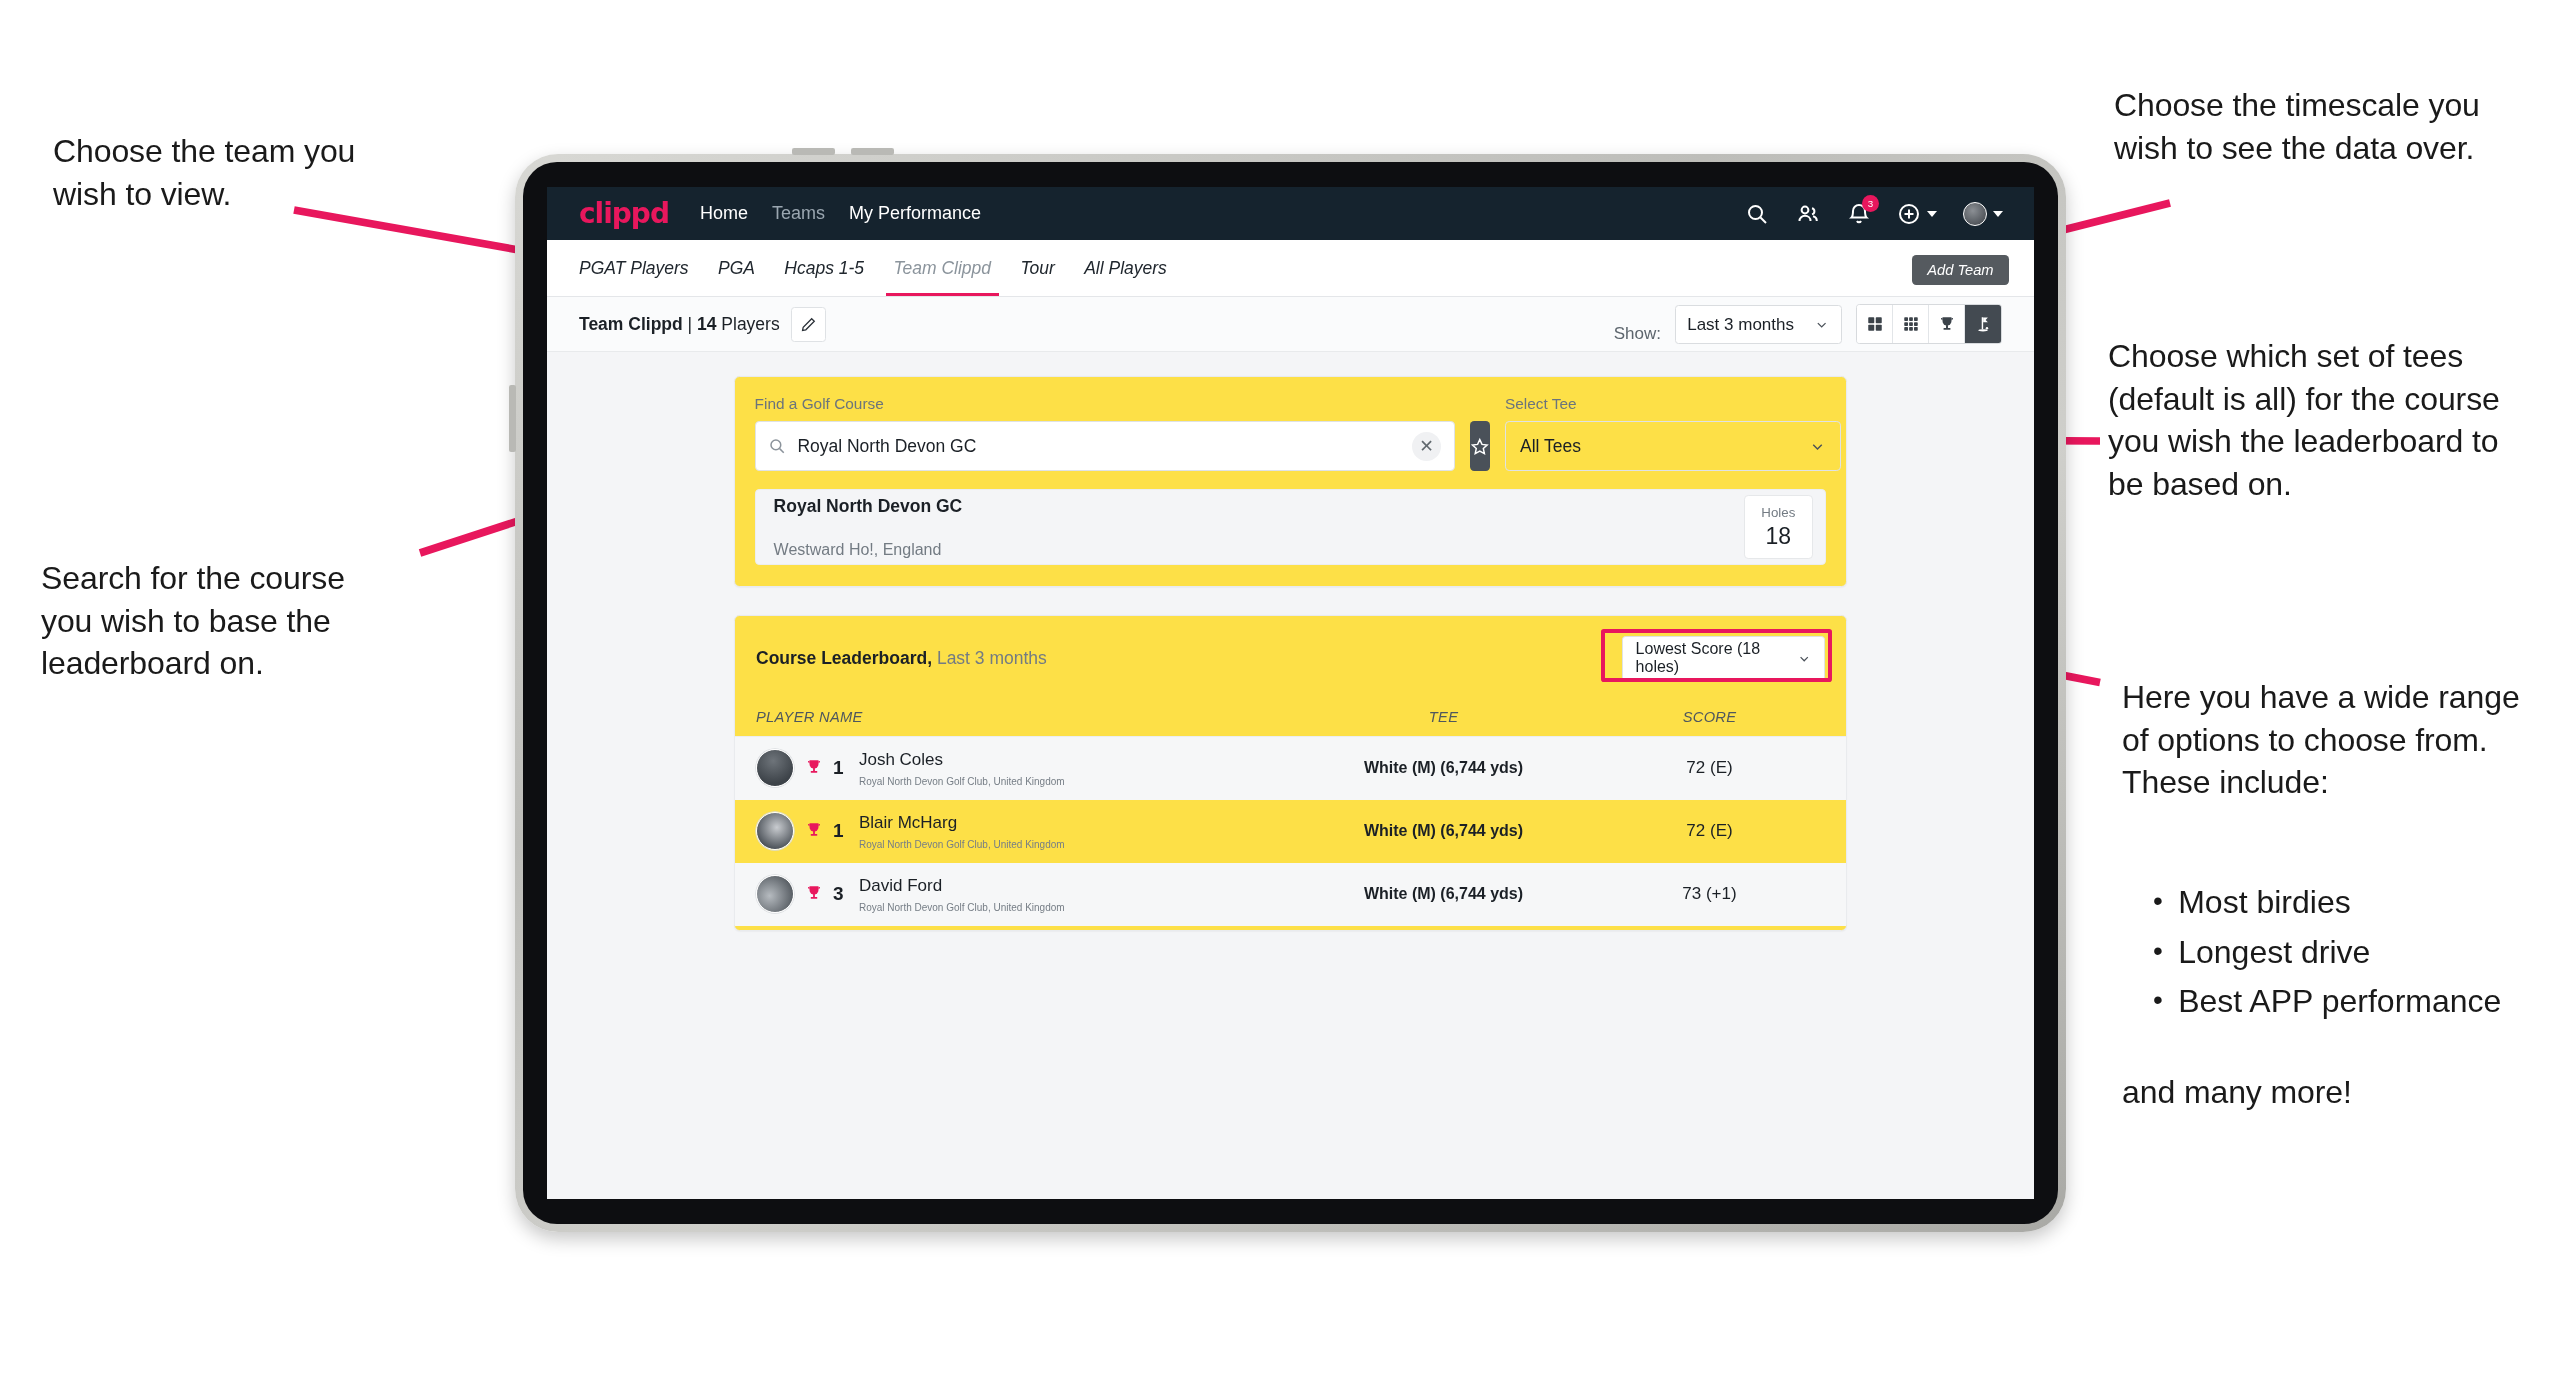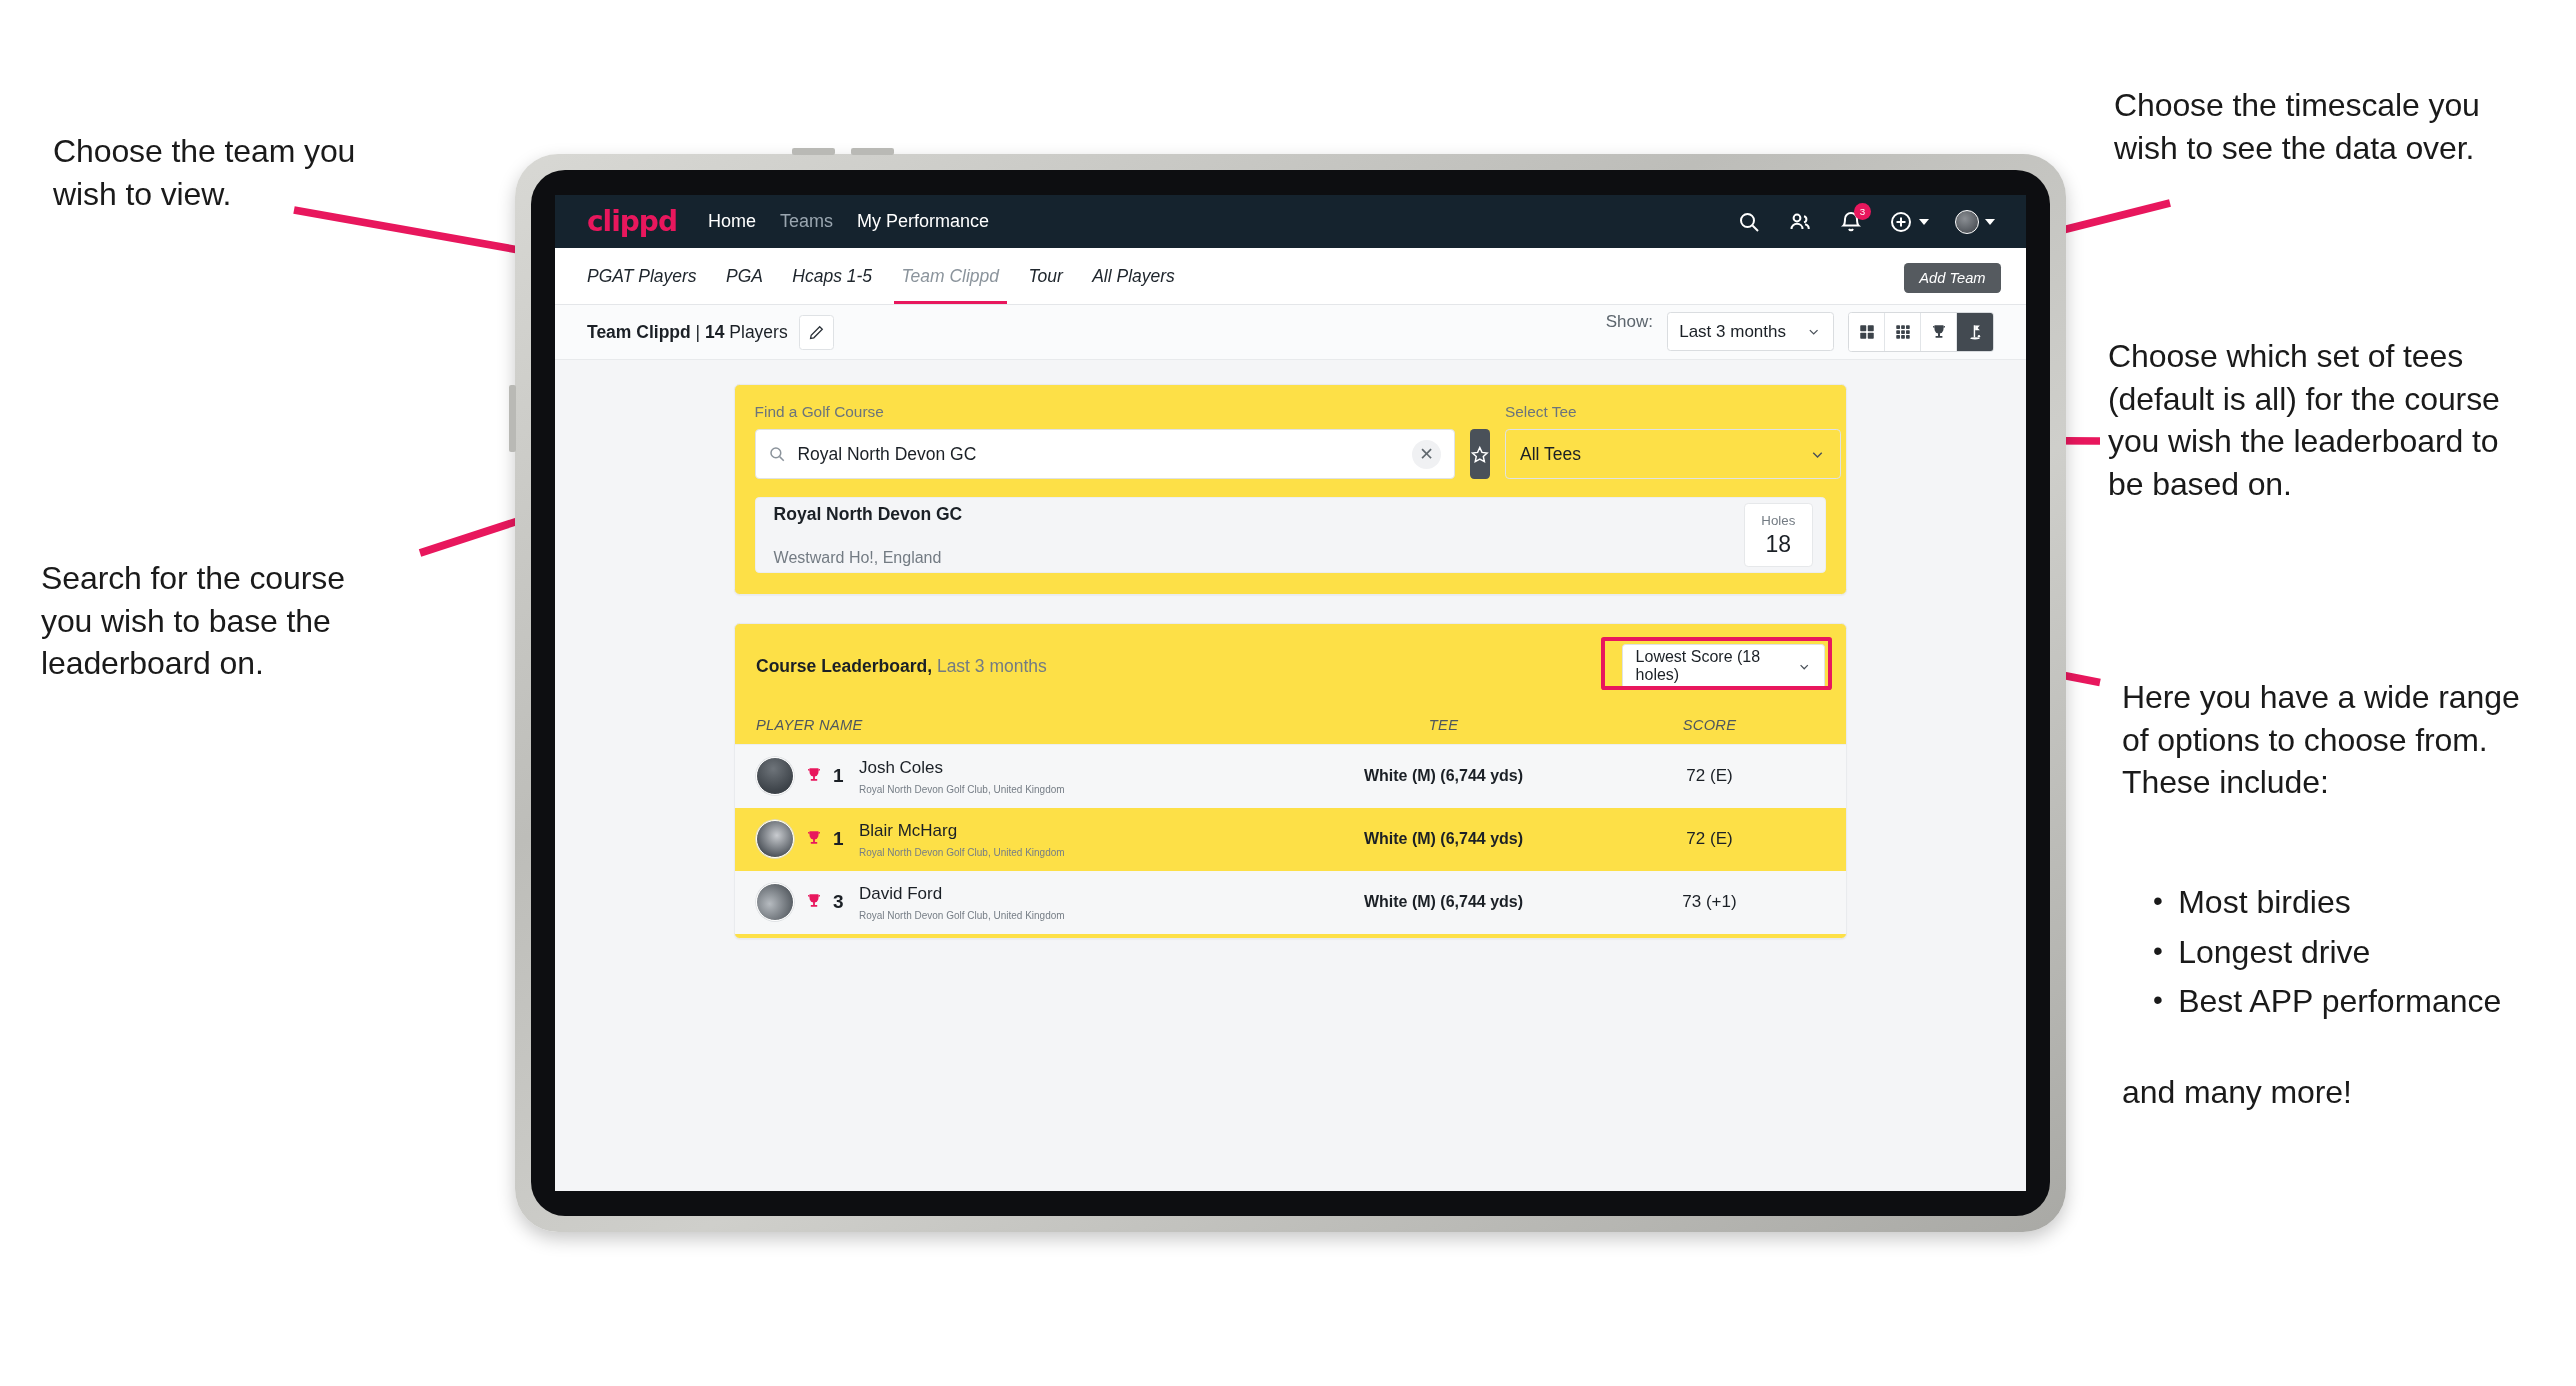--- a/index.html
+++ b/index.html
@@ -27,21 +27,21 @@
 
   svg.arrows { position:absolute; left:0; top:0; width:2576px; height:1386px; pointer-events:none; }
 
   
   .tablet {
     position: absolute;
     left: 515px; top: 154px;
     width: 1551px; height: 1078px;
     background: linear-gradient(150deg,#d8d8d4 0%, #bdbdb9 35%, #cfcfcb 60%, #a9a9a5 100%);
     border-radius: 43px;
-    padding: 16px;
+    padding: 8px;
     box-shadow: 0 7px 18px rgba(0,0,0,0.22);
   }
   .tablet-inner {
     width: 100%; height: 100%;
     background: #0d0e11;
     border-radius: 34px;
     padding: 25px 24px;
   }
   .screen {
     width: 100%; height: 100%;
@@ -109,21 +109,21 @@
     height:55px; background:#fafbfc; border-bottom:0.7px solid #e8eaec;
     display:flex; align-items:center; padding: 0 32px 0 32px;
   }
   .team-title { font-size:17.5px; color:#1b2026; }
   .team-title b { font-weight:700; }
   .edit-btn {
     width:35px; height:35px; margin-left:11.2px;
     border:0.7px solid #dfe2e5; background:#fff; border-radius:3.5px;
     display:flex; align-items:center; justify-content:center;
   }
-  .toolbar-right { margin-left:auto; display:flex; align-items:flex-start; gap:14px; }
+  .toolbar-right { margin-left:auto; display:flex; align-items:flex-end; gap:14px; }
   .show-lbl { font-size:17px; color:#5c656d; }
   .select-box {
     width:167px; height:39px; border:0.7px solid #dadde0; background:#fff;
     border-radius:3.5px; display:flex; align-items:center;
     padding: 0 11.2px; font-size:17px; color:#1b2026;
   }
   .select-box .cv { margin-left:auto; }
   .seg { display:flex; border:0.7px solid #d7dadd; border-radius:3.5px; overflow:hidden; }
   .seg > div {
     width:36px; height:38px; background:#fff; display:flex;

